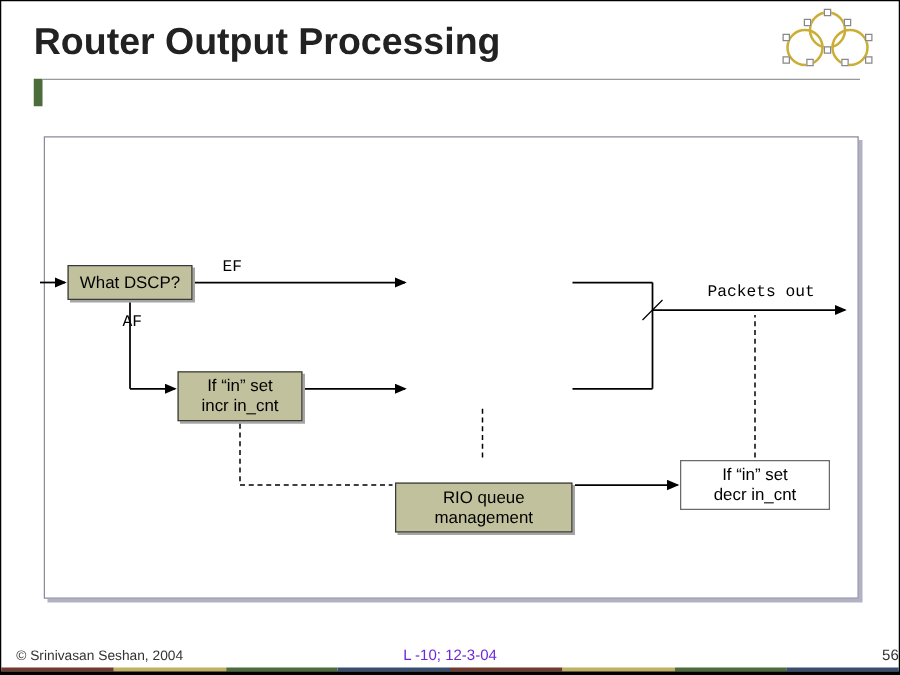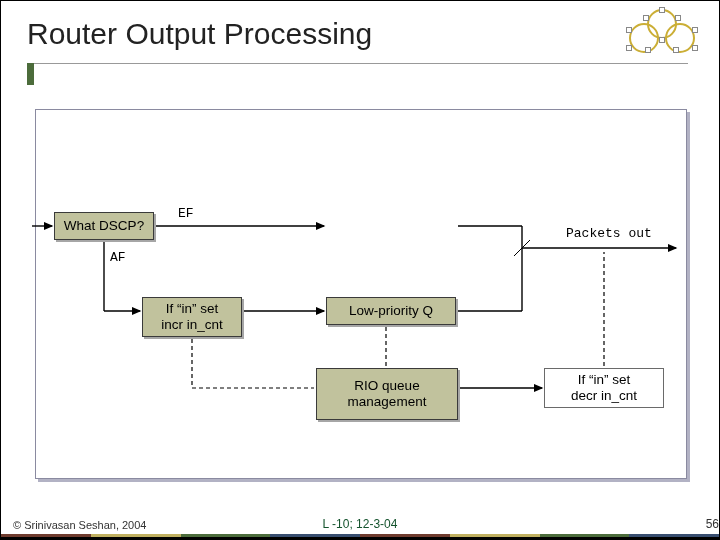--- a/index.html
+++ b/index.html
@@ -16,20 +16,21 @@
     position: absolute;
     left: 1px; top: 1px;
     width: 718px; height: 536px;
     background: #fff;
   }
   .title {
     position: absolute;
     left: 26px; top: 16px;
     font-size: 30px;
     color: #222;
+    font-weight: bold;
   }
   .rule-thick {
     position: absolute;
     left: 26px; top: 62px;
     width: 7px; height: 22px;
     background: #4c6c3b;
   }
   .rule-line {
     position: absolute;
     left: 33px; top: 62px;
@@ -105,21 +106,21 @@
     position: absolute;
     left: 12px; bottom: 6px;
     font-size: 11px;
     color: #333;
   }
   .lecture {
     position: absolute;
     left: 50%; bottom: 6px;
     transform: translateX(-50%);
     font-size: 12px;
-    color: #14532d;
+    color: #6d28d9;
   }
   .pagenum {
     position: absolute;
     right: 0; bottom: 6px;
     font-size: 12px;
     color: #333;
   }
   .footerbar {
     position: absolute;
     left: 0; bottom: 0;
@@ -154,30 +155,29 @@
   </div>
 
   <div class="content">
 
     <div class="box" style="left:18px;top:102px;width:100px;height:28px">What DSCP?</div>
 
     <div class="box" style="left:106px;top:187px;width:100px;height:40px;white-space:pre-line">If “in” set
 incr in_cnt</div>
 
 
-    <div class="box" style="left:290px;top:187px;width:130px;height:28px">Low-priority Q</div>
-
-    <div class="box" style="left:280px;top:258px;width:142px;height:52px;white-space:pre-line">RIO queue
+
+    <div class="box" style="left:280px;top:276px;width:142px;height:40px;white-space:pre-line">RIO queue
 management</div>
 
     <div class="box" style="left:508px;top:258px;width:120px;height:40px;background:transparent;border:1px solid #6a6a6a;box-shadow:none;white-space:pre-line">If “in” set
 decr in_cnt</div>
 
     <div class="label" style="left:142px;top:96px">EF</div>
-    <div class="label" style="left:74px;top:140px">AF</div>
+    <div class="label" style="left:62px;top:140px">AF</div>
     <div class="label" style="left:530px;top:116px">Packets out</div>
 
     <svg class="arrows">
       <defs>
         <marker id="ah" markerWidth="8" markerHeight="8" refX="6" refY="3" orient="auto">
           <path d="M0,0 L7,3 L0,6 Z" fill="#000"></path>
         </marker>
       </defs>
 
       <line x1="-4" y1="116" x2="16" y2="116" stroke="#000" stroke-width="1.4" marker-end="url(#ah)"></line>

